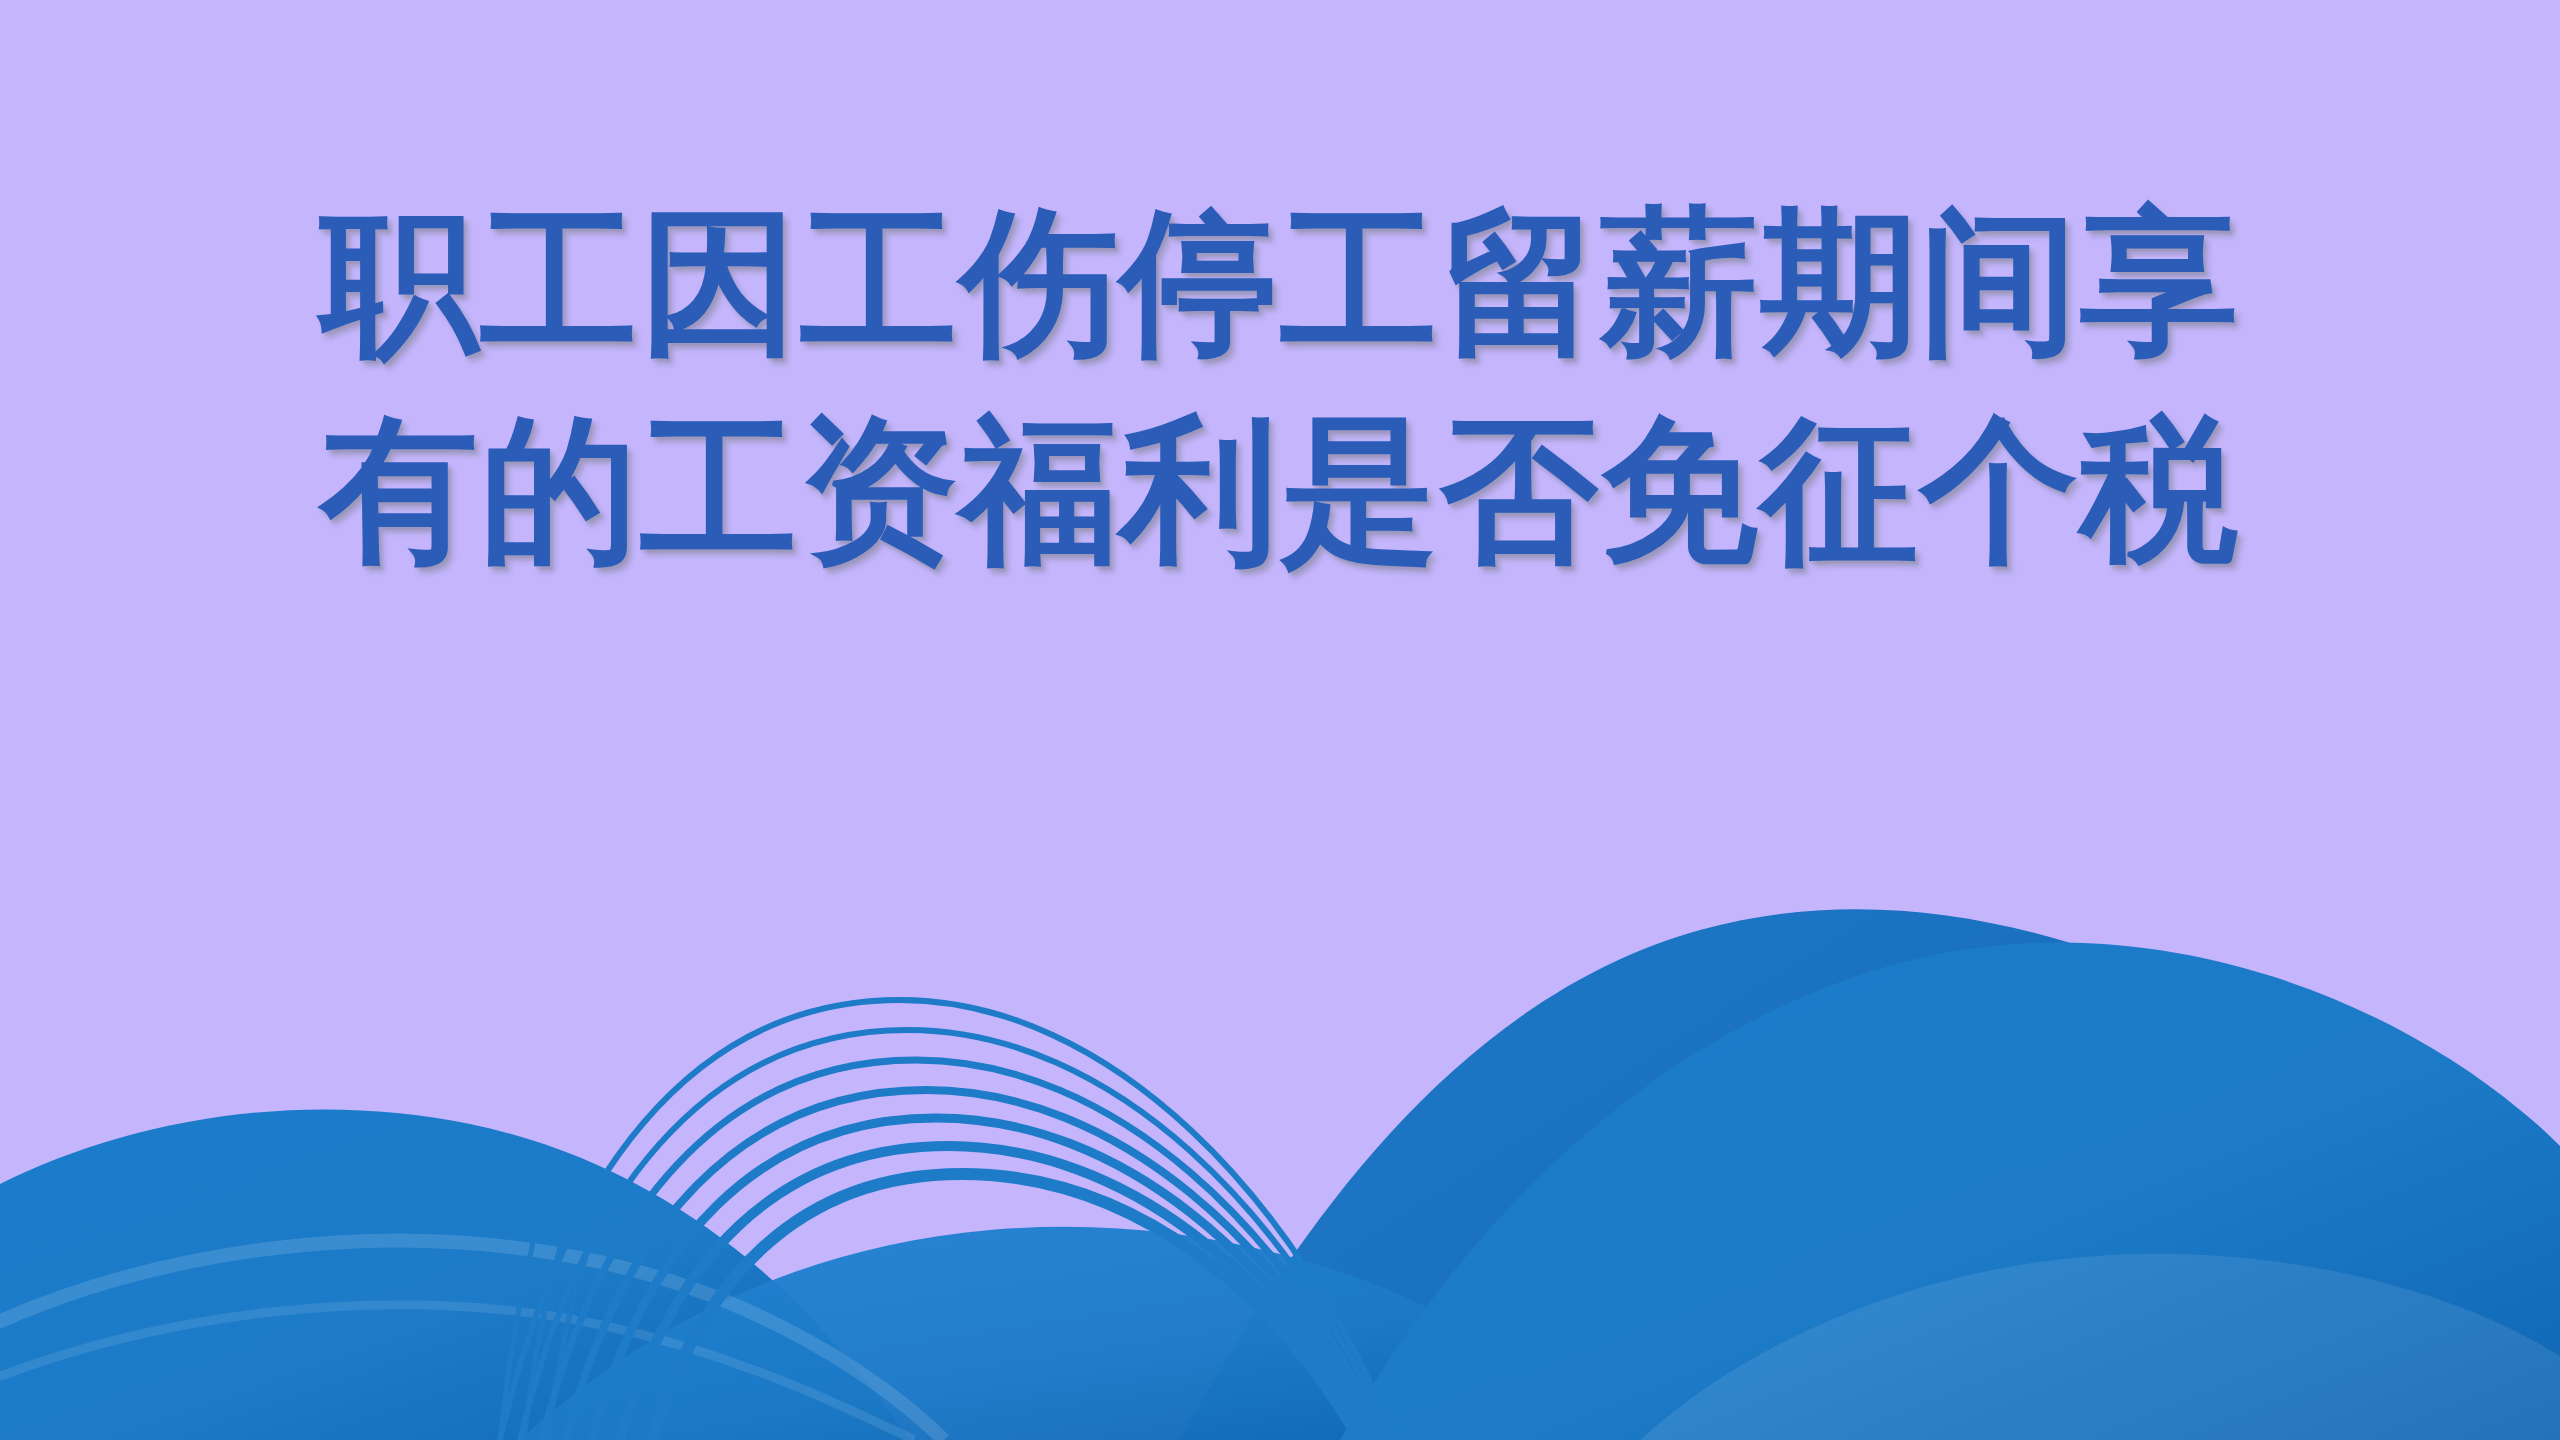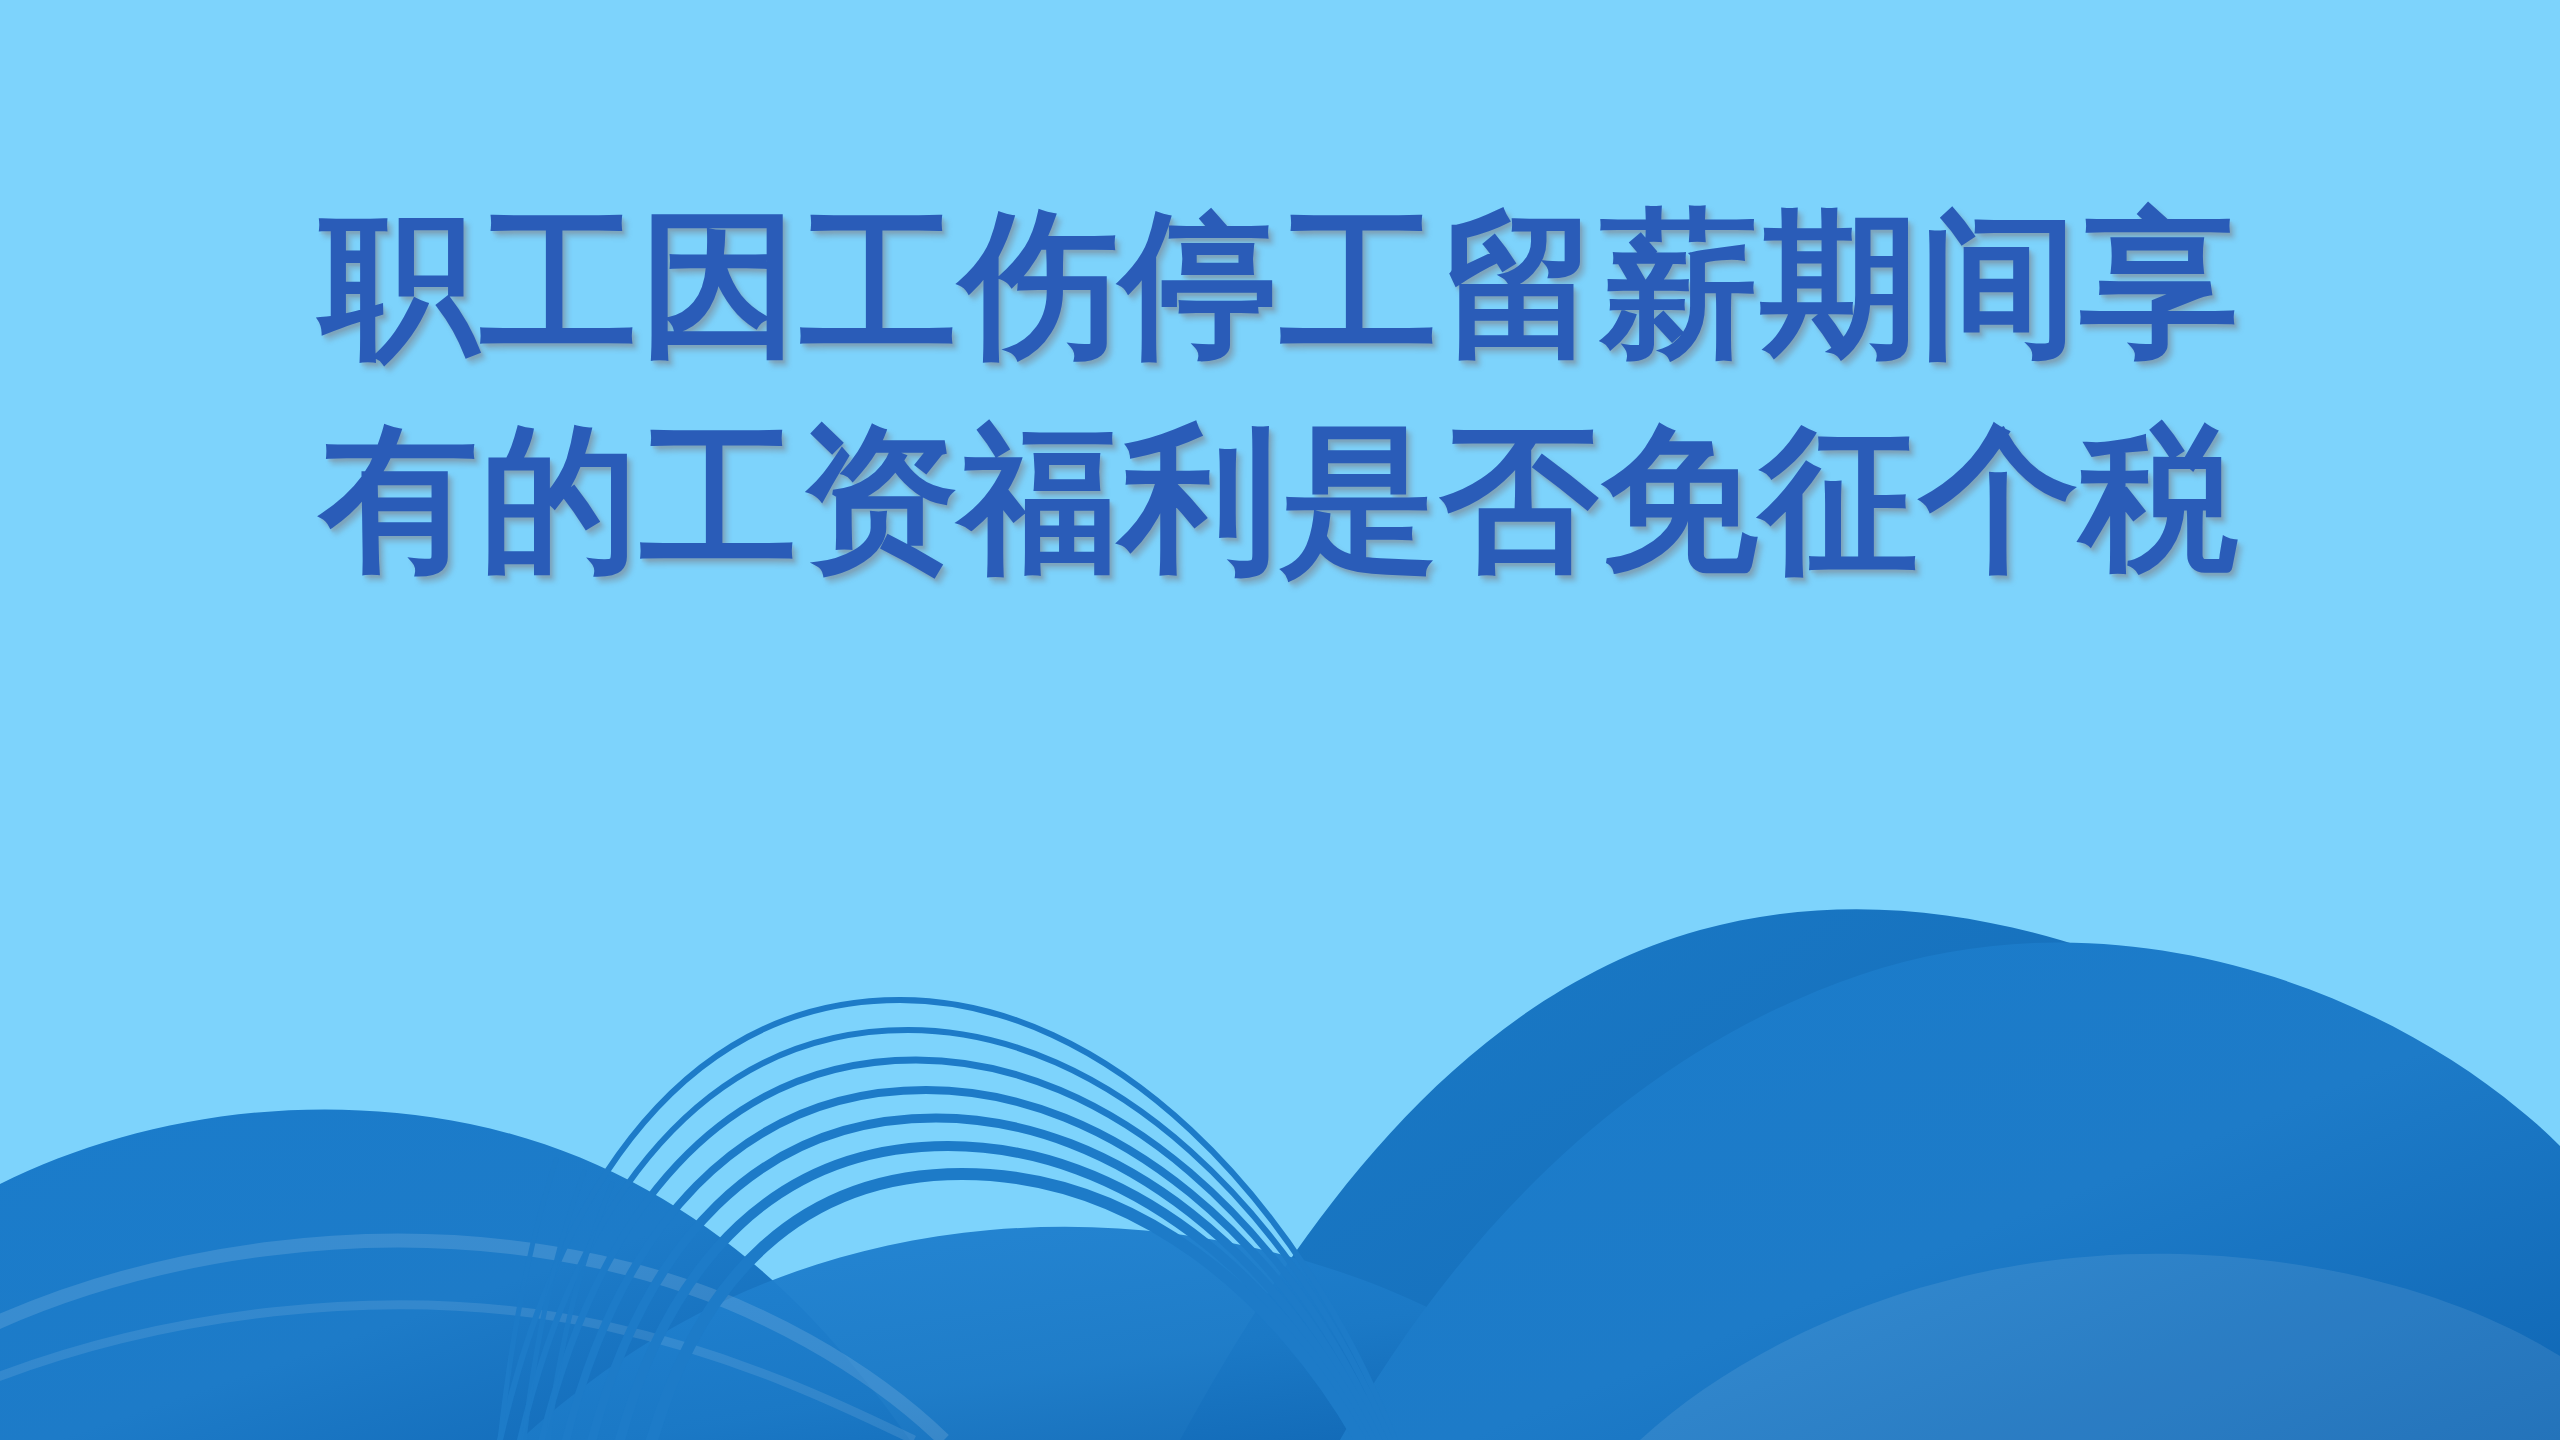--- a/index.html
+++ b/index.html
@@ -5,23 +5,23 @@
 <style>
   html, body {
     margin: 0;
     padding: 0;
     background: #ffffff;
   }
   #stage {
     position: relative;
     width: 2560px;
     height: 1440px;
-    background: #7dd3fc;
+    background: #c4b5fd;
     overflow: hidden;
-    font-family: Liberation Sans, sans-serif;
+    font-family: Liberation Serif, serif;
   }
 
   
   #wave-art {
     position: absolute;
     left: 0;
     top: 0;
     width: 2560px;
     height: 1440px;
     pointer-events: none;
@@ -49,21 +49,21 @@
     color: #2a5cb8;
     letter-spacing: 2px;
     white-space: nowrap;
     text-align: center;
     text-shadow:
       5px 6px 5px rgba(120,125,135,0.40),
       2px 3px 2px rgba(140,145,155,0.28);
     -webkit-font-smoothing: antialiased;
   }
   .title-line + .title-line {
-    margin-top: 23px;
+    margin-top: 16px;
     text-align: center;
   }
 </style>
 </head>
 <body>
 
 <div id="stage">
 
   <svg id="wave-art" viewBox="0 0 2560 1440" preserveAspectRatio="none">
     <defs>

